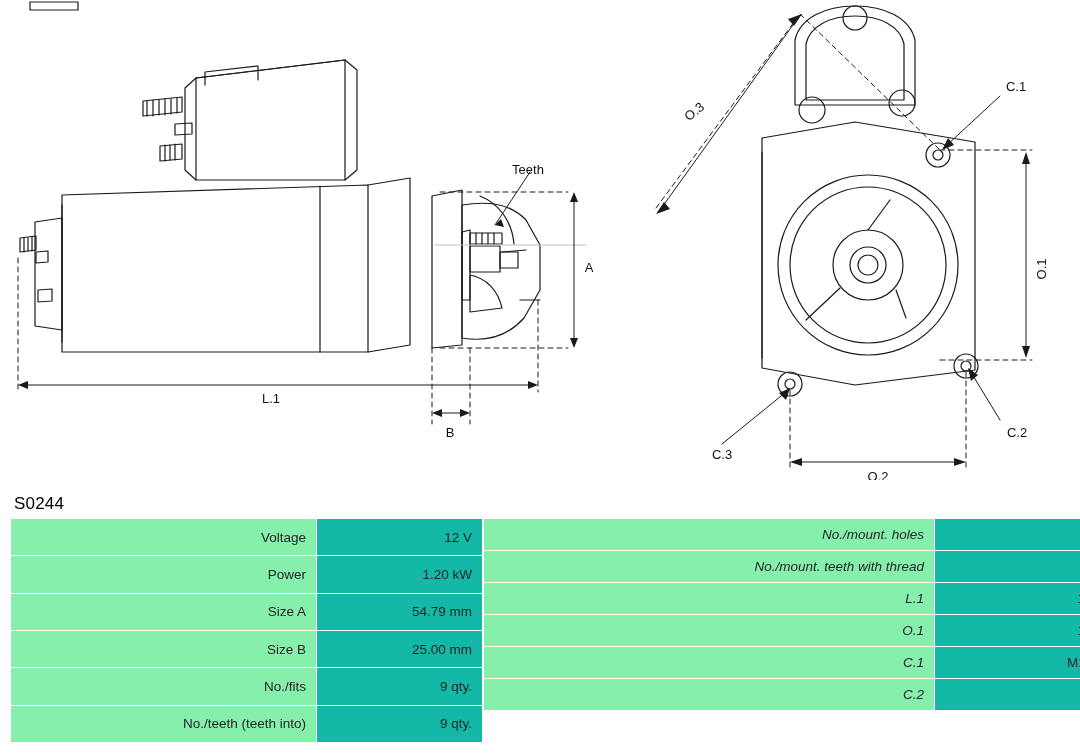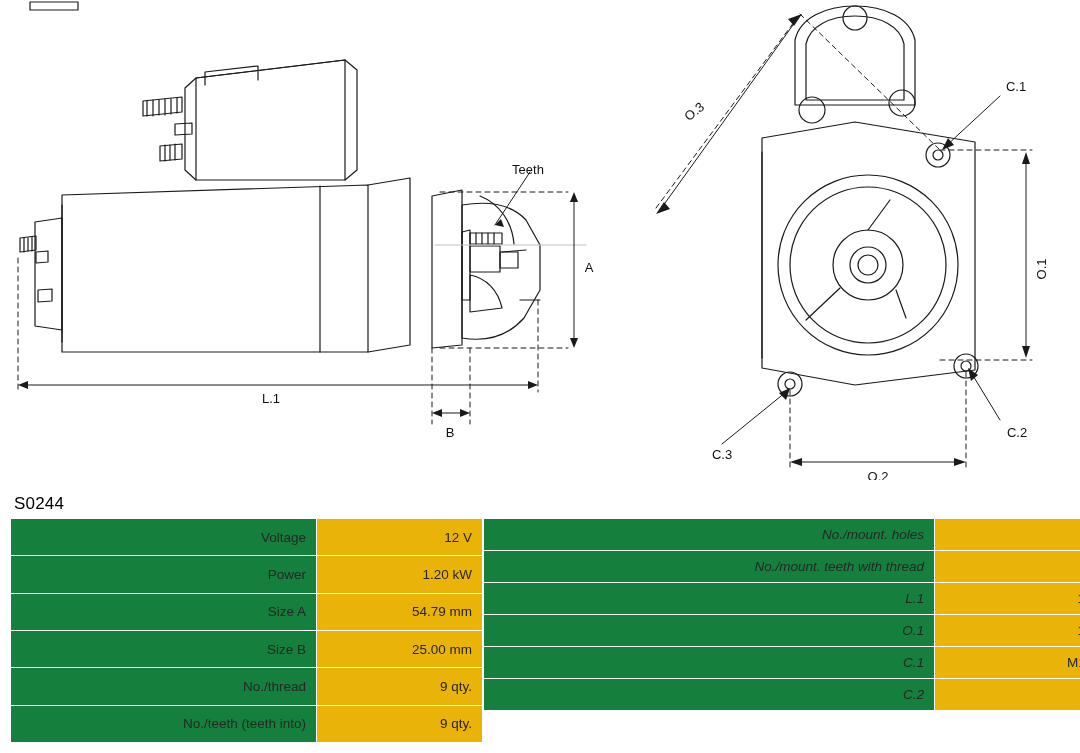--- a/index.html
+++ b/index.html
@@ -55,26 +55,26 @@
     border: 1px solid #ffffff;
     height: 31px;
     font-size: 13.5px;
     padding: 0 10px;
     vertical-align: middle;
     white-space: nowrap;
     overflow: hidden;
     text-overflow: ellipsis;
   }
   td.label {
-    background: #15803d;
+    background: #86efac;
     text-align: right;
     color: #262626;
   }
   td.value {
-    background: #eab308;
+    background: #14b8a6;
     text-align: right;
     color: #262626;
   }
   table.spec.left td.label { width: 285px; }
   table.spec.left td.value { width: 145px; }
   table.spec.right td.label { width: 430px; font-style: italic; }
   table.spec.right td.value { width: 200px; }
   td.blank {
     background: #ffffff;
     border-color: #ffffff;
@@ -268,21 +268,21 @@
         </tr>
         <tr>
           <td class="label">Size A</td>
           <td class="value">54.79 mm</td>
         </tr>
         <tr>
           <td class="label">Size B</td>
           <td class="value">25.00 mm</td>
         </tr>
         <tr>
-          <td class="label">No./thread</td>
+          <td class="label">No./fits</td>
           <td class="value">9 qty.</td>
         </tr>
         <tr>
           <td class="label">No./teeth (teeth into)</td>
           <td class="value">9 qty.</td>
         </tr>
       </tbody>
     </table>
 
     <table class="spec right">

